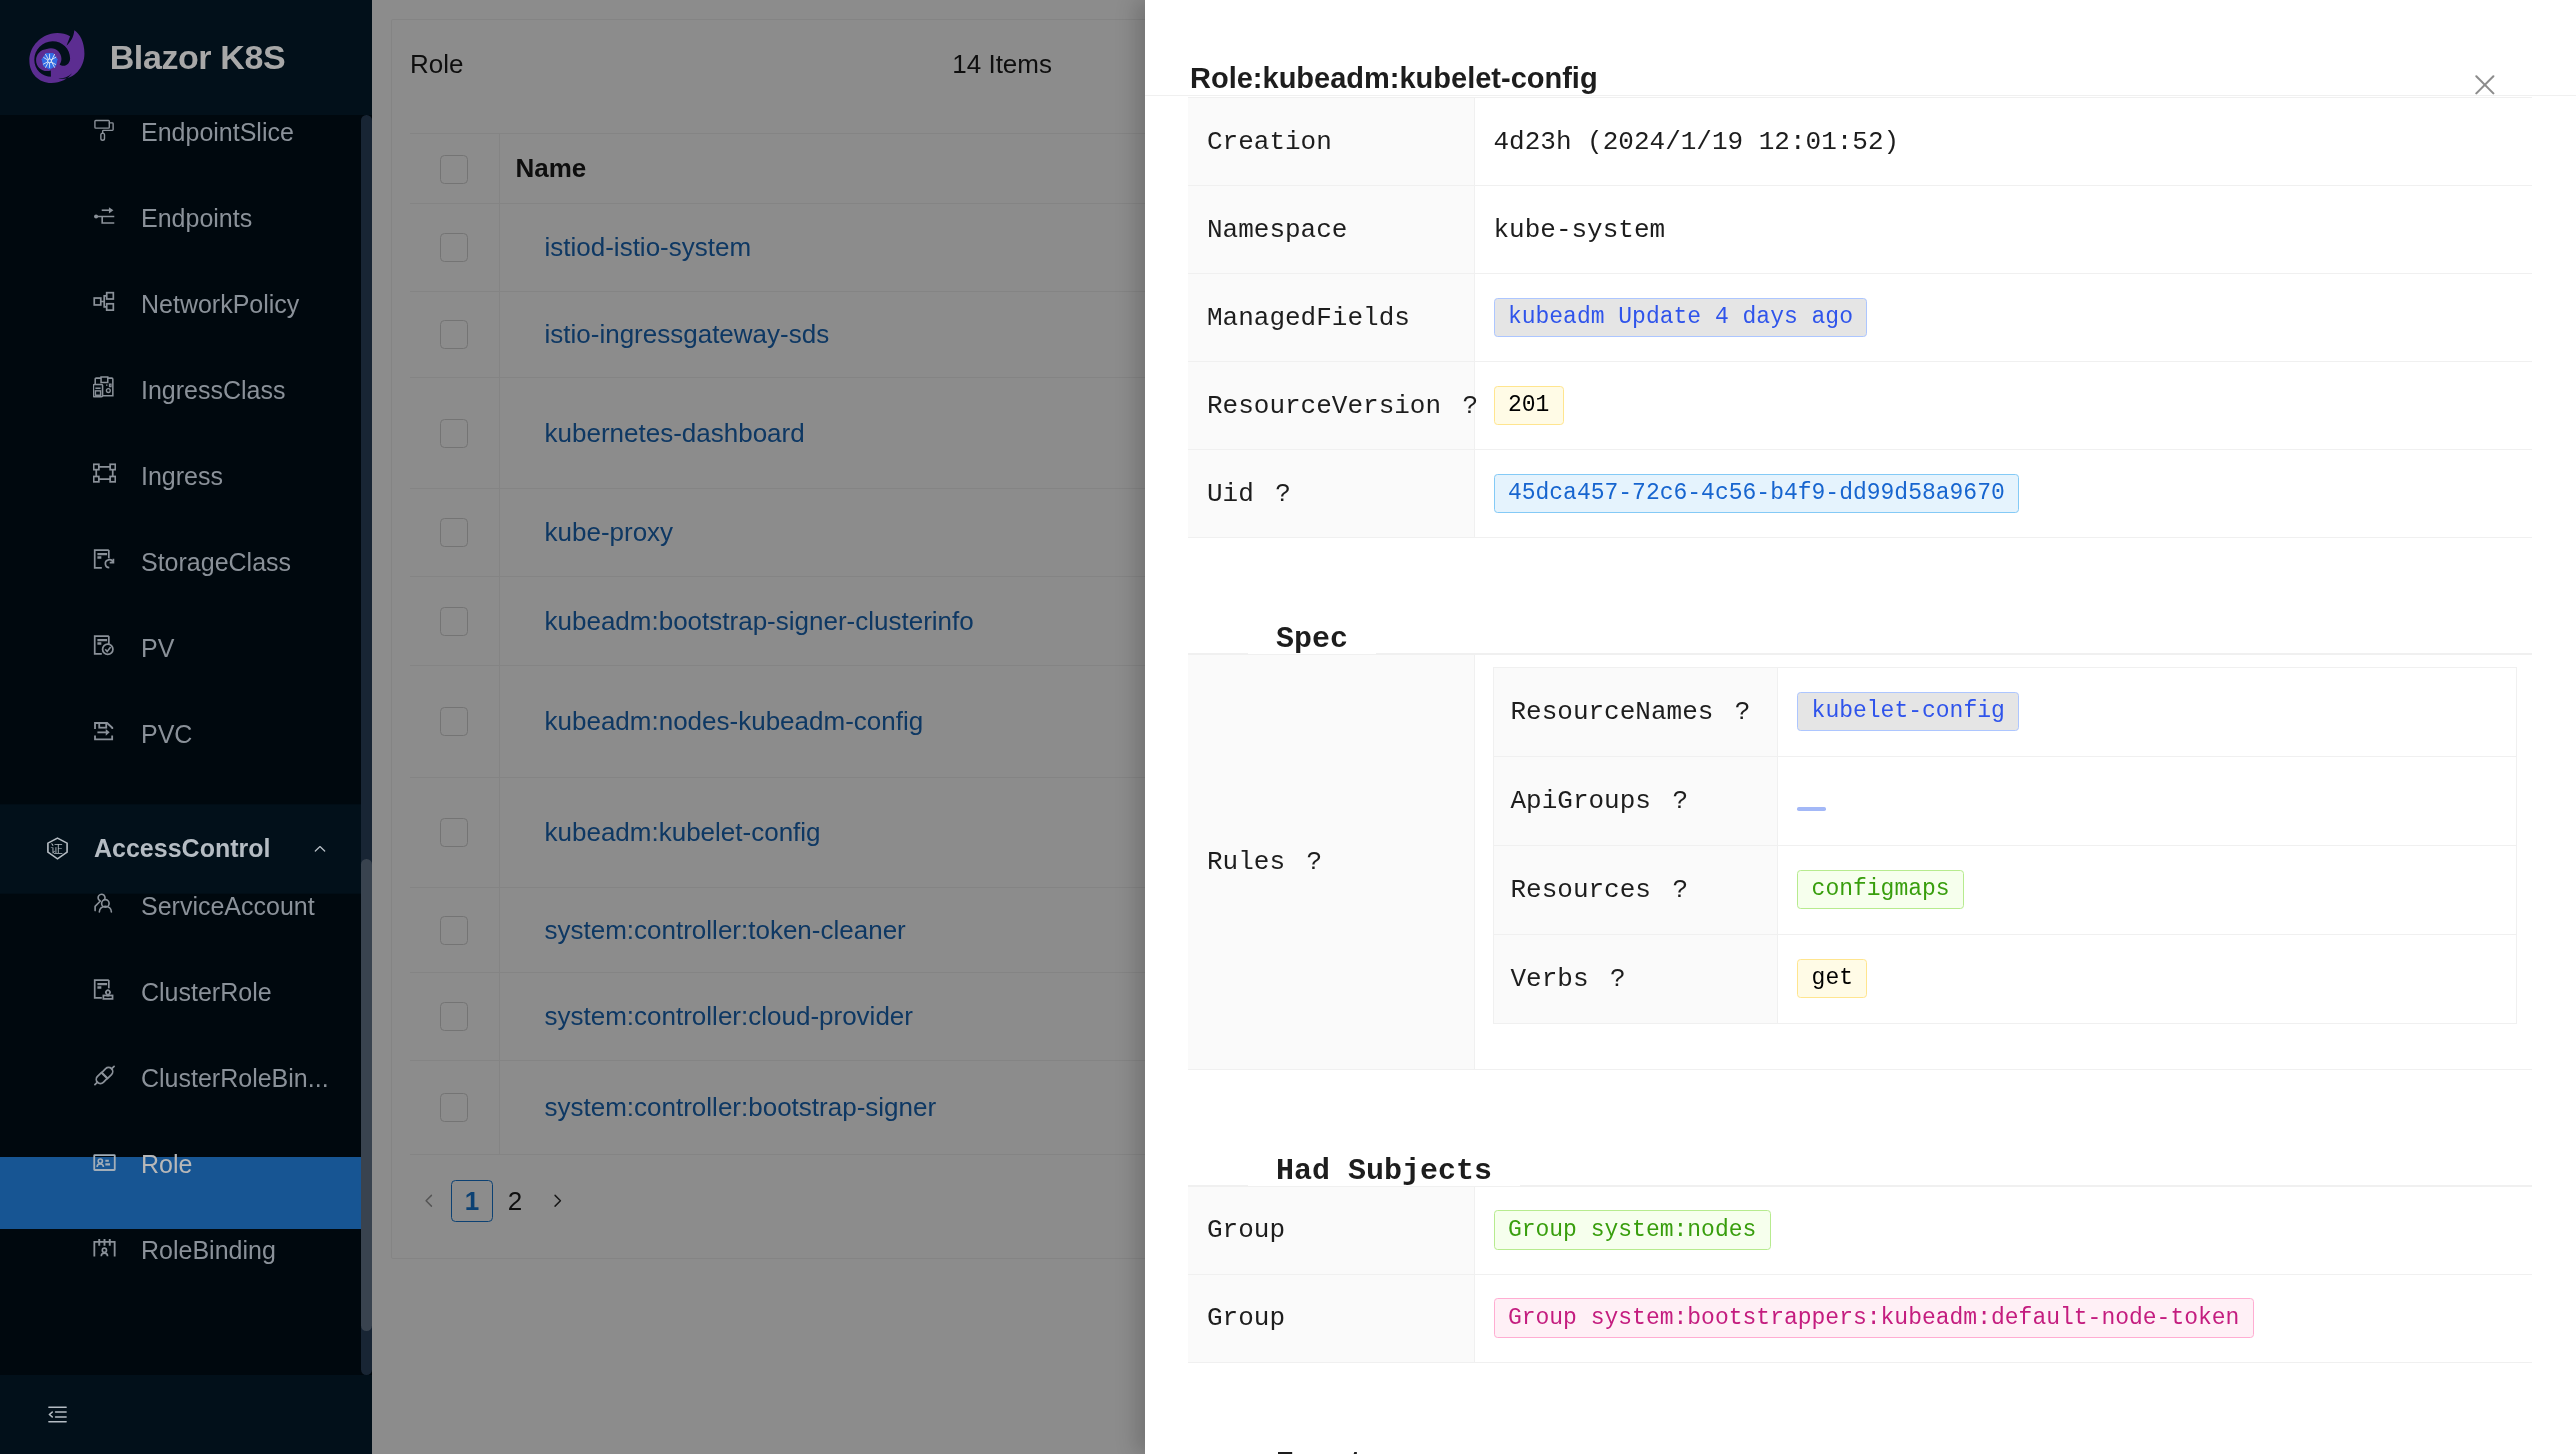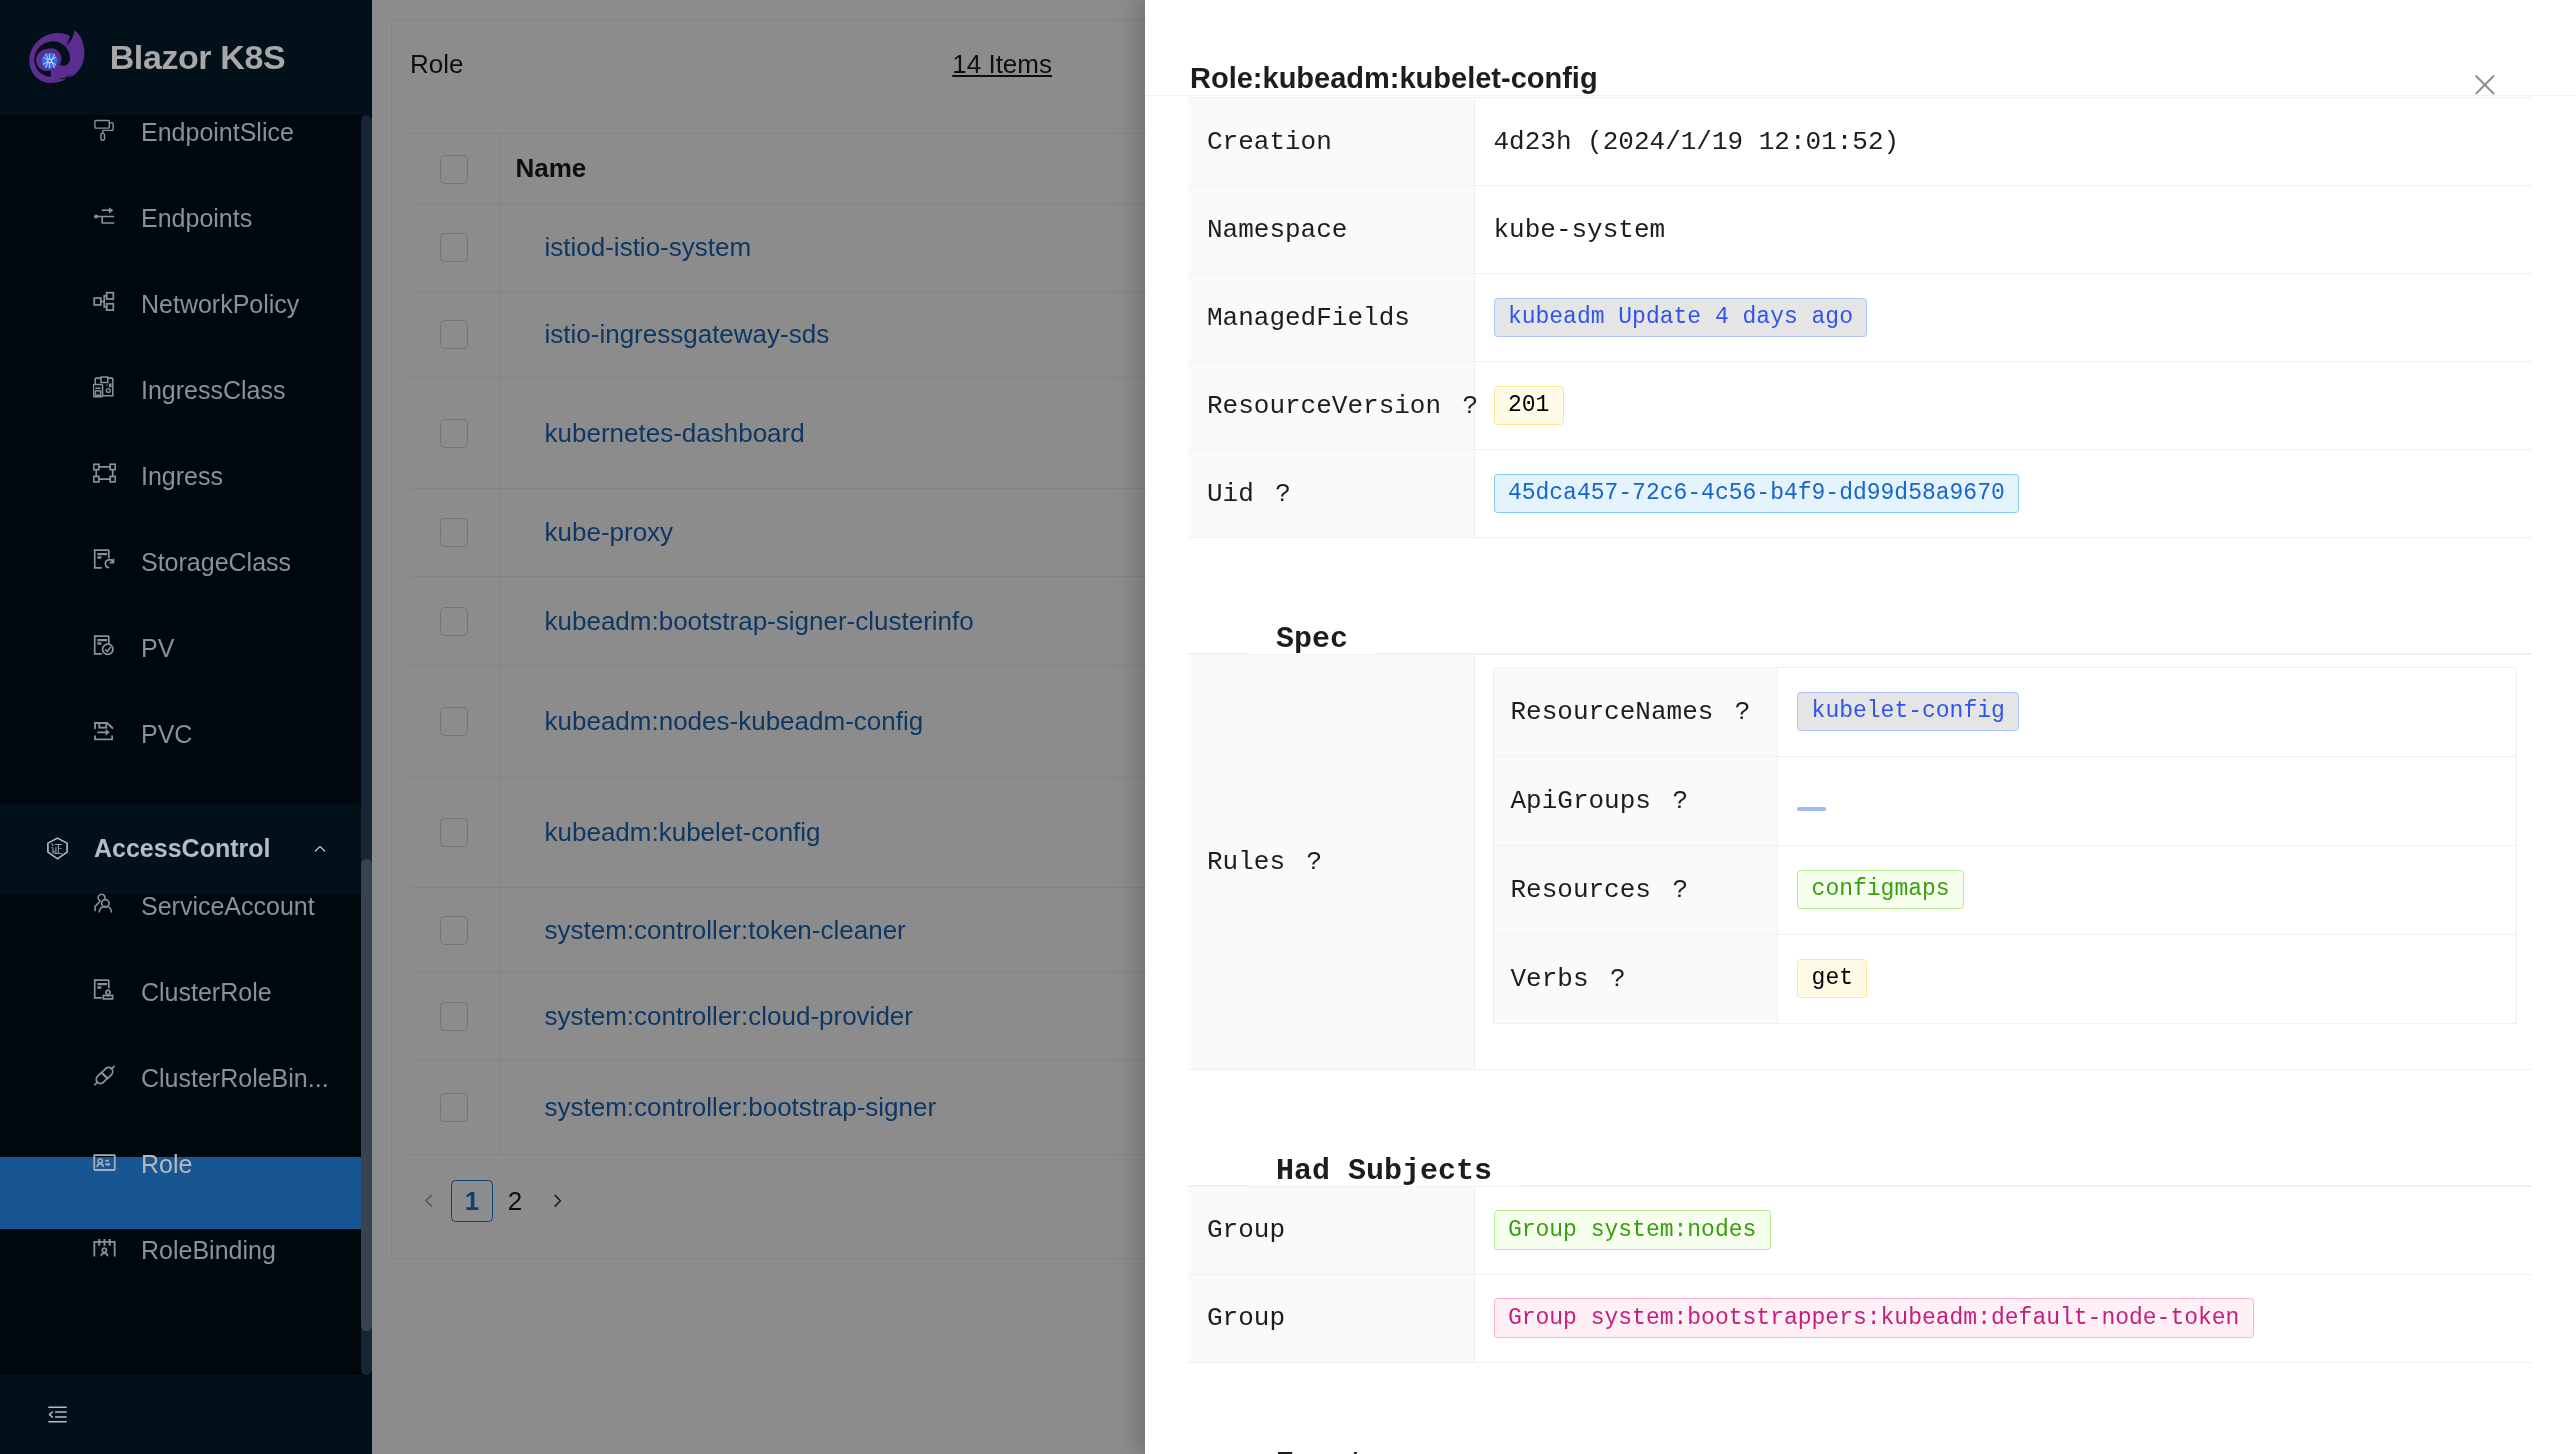--- a/index.html
+++ b/index.html
@@ -28,21 +28,21 @@
   .sb-footer{position:absolute;left:0;bottom:0;width:372px;height:79px;background:#02101a;display:flex;align-items:center;padding-left:46px;}
   .sb-footer .f-ico{width:23px;height:23px;color:#b5bcc3;display:block;}
   .sb-bar{position:absolute;left:361px;top:115px;width:10.7px;height:1260px;background:#182534;border-radius:5.4px;}
   .sb-thumb{position:absolute;left:361px;top:859px;height:472px;width:10.7px;background:#39434f;border-radius:5.4px;}
 
   
   .main{position:absolute;left:372px;top:0;width:2204px;height:1454px;background:#ffffff;overflow:hidden;}
   .card{position:absolute;left:19px;top:19px;width:2166px;height:1240px;background:#fff;border:0.9px solid #f0f0f0;border-radius:1.8px;}
   .card-head{height:113px;position:relative;}
   .card-title{position:absolute;left:18px;top:31px;font-size:26px;color:#1b1b1b;line-height:1;}
-  .card-count{position:absolute;left:517px;top:31px;font-size:26px;color:#1b1b1b;line-height:1;width:143px;text-align:right;white-space:nowrap;text-decoration:underline;}
+  .card-count{position:absolute;left:517px;top:31px;font-size:26px;color:#1b1b1b;line-height:1;width:143px;text-align:right;white-space:nowrap;}
   .tblwrap{padding:0 18px;}
   table.tbl{width:100%;border-collapse:collapse;table-layout:fixed;}
   table.tbl th,table.tbl td{border-bottom:0.9px solid #f0f0f0;vertical-align:middle;}
   table.tbl th{height:70px;font-weight:bold;font-size:26px;color:#1b1b1b;text-align:left;border-top:0.9px solid #f0f0f0;}
   table.tbl td{height:88px;}
   table.tbl tbody tr:nth-child(2) td{height:86px;}
   table.tbl tbody tr:nth-child(3) td{height:111px;}
   table.tbl tbody tr:nth-child(5) td{height:89px;}
   table.tbl tbody tr:nth-child(6) td{height:112px;}
   table.tbl tbody tr:nth-child(7) td{height:110px;}

